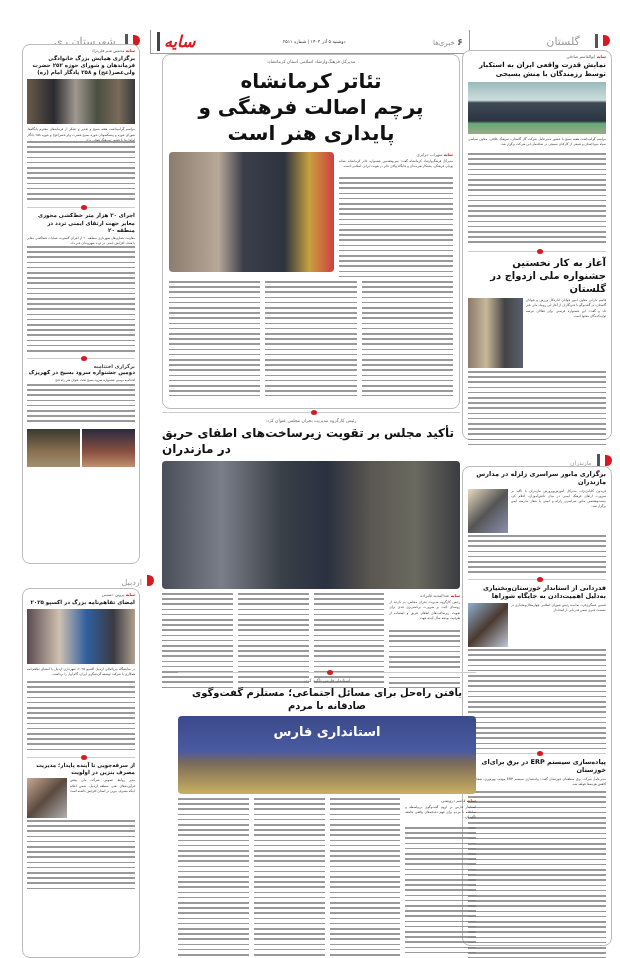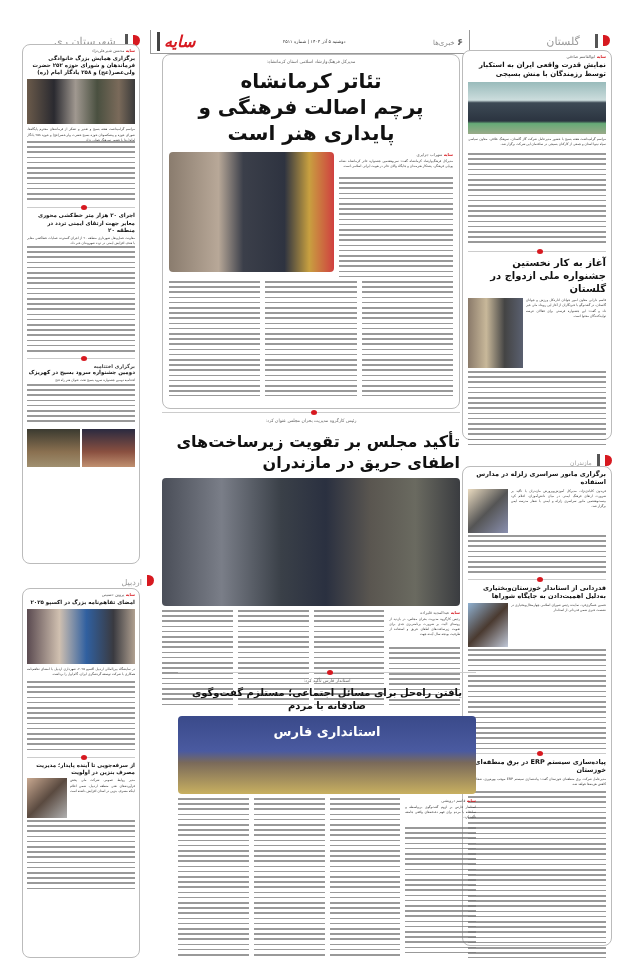--- a/index.html
+++ b/index.html
@@ -57,35 +57,35 @@
   </div>
   <div class="txt" style="height:78px;margin-top:3px"></div>
 </div>
 
 <div class="abs" style="right:8px;top:450px;width:150px;">
   <span class="redmark"></span>
   <span class="graybar"></span>
   <span class="secname" style="font-size:6px">مازندران</span>
 </div>
 <div class="abs box" style="right:8px;top:466px;width:150px;height:480px;padding:3px 5px">
-  <div class="headline" style="font-size:6.5px">برگزاری مانور سراسری زلزله در مدارس استفاده</div>
+  <div class="headline" style="font-size:6.5px">برگزاری مانور سراسری زلزله در مدارس مازندران</div>
   <div style="display:flex;gap:3px;margin-top:2px">
     <div class="body" style="flex:1;height:44px"><span>فریدون کلبادی‌نژاد، مدیرکل آموزش‌وپرورش مازندران با تأکید بر ضرورت ارتقای فرهنگ ایمنی در میان دانش‌آموزان، اعلام کرد بیست‌وهفتمین مانور سراسری زلزله و ایمنی با شعار مدرسه ایمن برگزار شد.</span></div>
     <div class="photo" style="width:40px;height:44px;background:linear-gradient(135deg,#eadbc0,#555,#8a90b0)"></div>
   </div>
   <div class="txt" style="height:40px;margin-top:2px"></div>
   <div class="sep" style="margin:4px 0"></div>
   <div class="headline" style="font-size:6.5px">قدردانی از استاندار خوزستان‌وبختیاری به‌دلیل اهمیت‌دادن به جایگاه شوراها</div>
   <div style="display:flex;gap:3px;margin-top:2px">
     <div class="body" style="flex:1;height:44px"><span>حسین عسگری‌فرد، نماینده رئیس شورای اسلامی چهارمحال‌وبختیاری در نشست خبری ضمن قدردانی از استاندار</span></div>
     <div class="photo" style="width:40px;height:44px;background:linear-gradient(135deg,#8fb0d0,#4a3a30,#c0c8d8)"></div>
   </div>
   <div class="txt" style="height:100px;margin-top:2px"></div>
   <div class="sep" style="margin:4px 0"></div>
-  <div class="headline" style="font-size:6.5px">پیاده‌سازی سیستم ERP در برق منطقه‌ای خوزستان</div>
+  <div class="headline" style="font-size:6.5px">پیاده‌سازی سیستم ERP در برق برای‌ای خوزستان</div>
   <div class="body" style="height:12px;margin-top:2px"><span>مدیرعامل شرکت برق منطقه‌ای خوزستان گفت: پیاده‌سازی سیستم ERP موجب بهره‌وری، شفافیت و کاهش هزینه‌ها خواهد شد.</span></div>
   <div class="txt" style="height:170px;margin-top:2px"></div>
 </div>
 
 <div class="abs box" style="right:160px;top:54px;width:298px;height:355px;padding:4px 6px">
   <div class="kicker">مدیرکل فرهنگ‌وارشاد اسلامی استان کرمانشاه:</div>
   <div class="headline" style="font-size:20px;text-align:center;margin-top:4px">تئاتر کرمانشاه</div>
   <div class="headline" style="font-size:20px;text-align:center">پرچم اصالت فرهنگی و پایداری هنر است</div>
   <div style="display:flex;gap:5px;margin-top:6px">
     <div style="flex:1">
@@ -98,21 +98,21 @@
   <div style="display:flex;gap:5px;margin-top:4px">
     <div class="txt" style="flex:1;height:115px"></div>
     <div class="txt" style="flex:1;height:115px"></div>
     <div class="txt" style="flex:1;height:115px"></div>
   </div>
 </div>
 
 <div class="abs" style="right:160px;top:412px;width:298px">
   <div class="sep"></div>
   <div class="kicker" style="margin-top:5px">رئیس کارگروه مدیریت بحران مجلس عنوان کرد:</div>
-  <div class="headline" style="font-size:16px;text-align:right;margin-top:9px">تأکید مجلس بر تقویت زیرساخت‌های اطفای حریق در مازندران</div>
+  <div class="headline" style="font-size:12px;text-align:left;margin-top:3px">تأکید مجلس بر تقویت زیرساخت‌های اطفای حریق در مازندران</div>
   <div class="photo" style="height:128px;margin-top:4px;border-radius:4px;background:linear-gradient(90deg,#4a4e58,#7a7e88 20%,#3a4048 40%,#2a3040 55%,#5a5650 70%,#6a6a60 85%,#3a3c40)"></div>
   <div style="display:flex;gap:5px;margin-top:4px">
     <div style="flex:1">
       <div class="byline"><span class="br">سایه</span> <span>عبدالمجید قلیزاده</span></div>
       <div class="body" style="height:30px;margin-top:2px"><span>رئیس کارگروه مدیریت بحران مجلس، در بازدید از روستای الیت بر ضرورت برنامه‌ریزی جدی برای تقویت زیرساخت‌های اطفای حریق و استفاده از ظرفیت بودجه سال آینده جهت</span></div>
       <div class="txt" style="height:58px"></div>
     </div>
     <div class="txt" style="flex:1;height:95px"></div>
     <div class="txt" style="flex:1;height:95px"></div>
     <div class="txt" style="flex:1;height:95px"></div>

